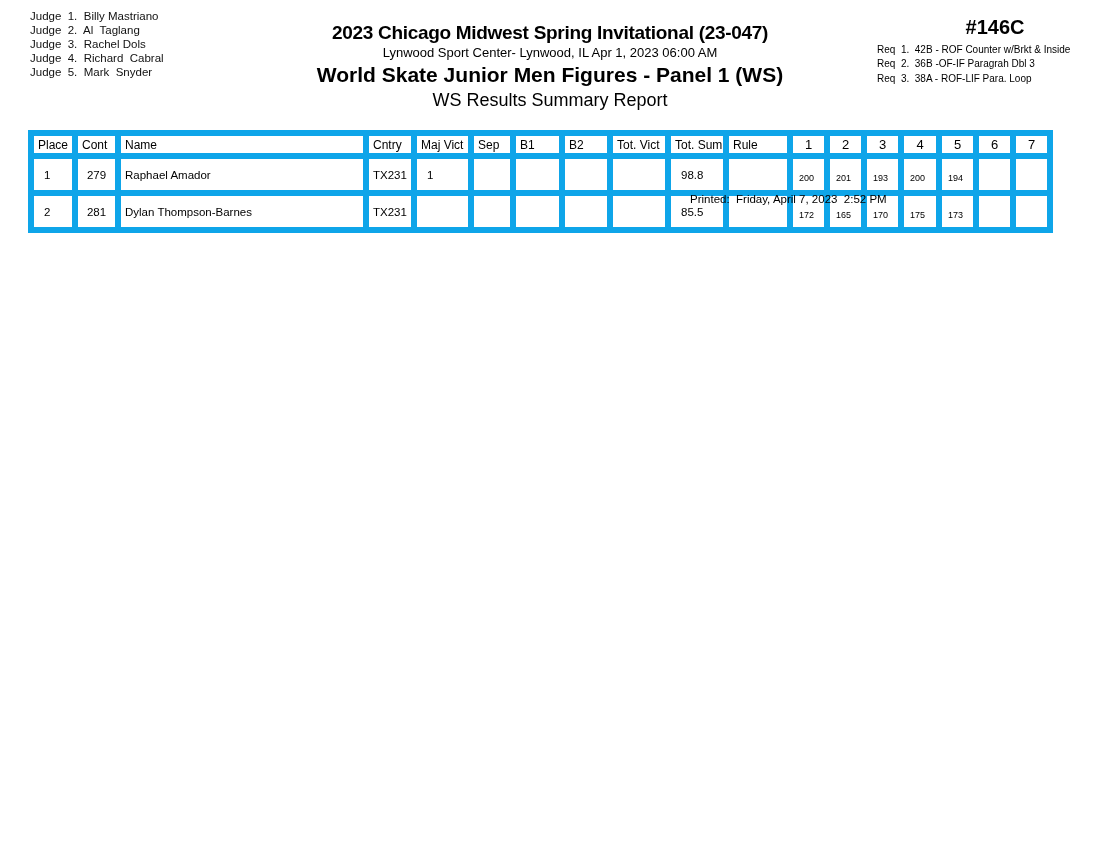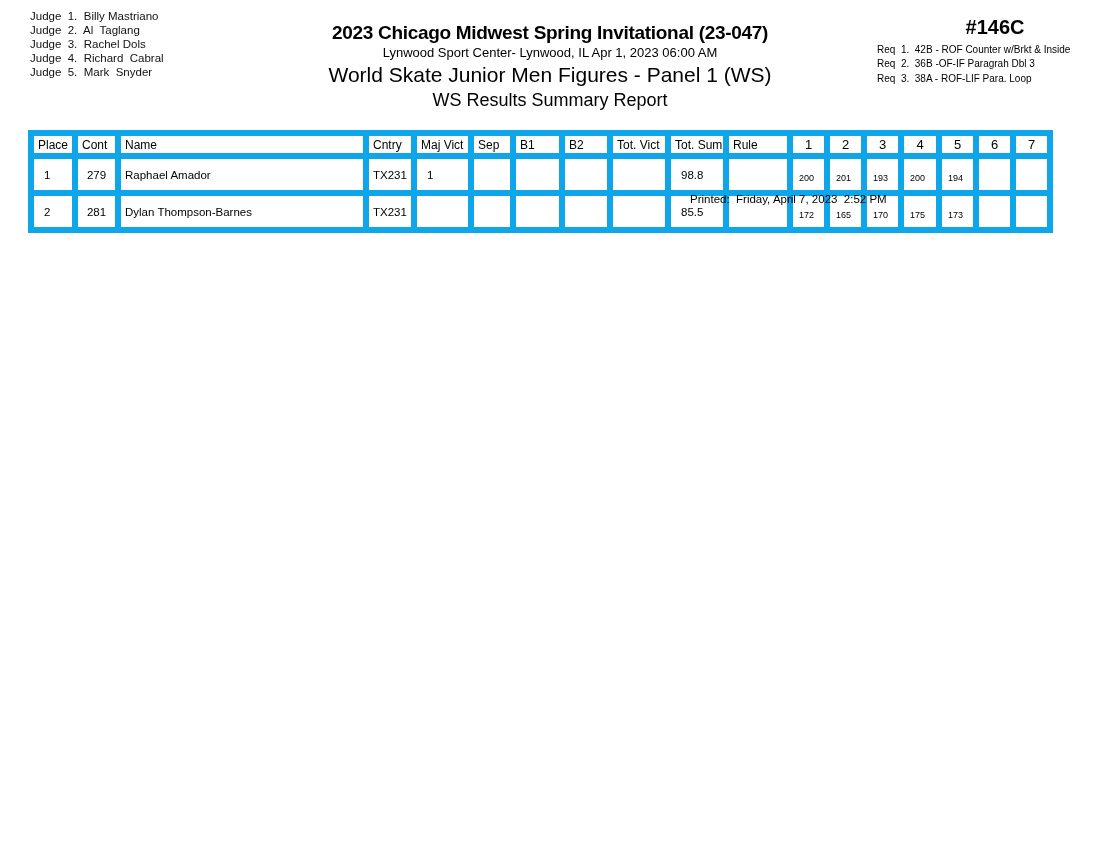--- a/index.html
+++ b/index.html
@@ -3,21 +3,21 @@
   <meta charset="utf-8">
   <style>
     html, body { margin: 0; padding: 0; background: #ffffff; }
     body { width: 1100px; height: 850px; position: relative; overflow: hidden;
            font-family: "Liberation Sans", sans-serif; color: #000; }
     .judges { position: absolute; left: 30px; top: 9px; font-size: 11.5px; line-height: 14px; color: #111; }
     .judges .row { white-space: pre; }
     .center { position: absolute; left: 300px; width: 500px; text-align: center; }
     .t1 { top: 22px; font-size: 19px; font-weight: bold; letter-spacing: -0.3px; }
     .t2 { top: 45px; font-size: 13px; }
-    .t3 { top: 63px; font-size: 21px; font-weight: normal; }
+    .t3 { top: 63px; font-size: 21px; font-weight: bold; }
     .t4 { top: 90px; font-size: 18px; }
     .event-no { position: absolute; left: 935px; width: 120px; text-align: center; top: 16px; font-size: 20px; font-weight: bold; }
     .reqs { position: absolute; left: 877px; top: 43px; font-size: 10px; line-height: 14.3px; white-space: nowrap; width: 223px; overflow: hidden; }
     .reqs .row { white-space: pre; }
     table.results { position: absolute; left: 28px; top: 130px; border-collapse: collapse; font-size: 11.5px; table-layout: fixed; }
     table.results td, table.results th { border: 6px solid #0ea5e9; padding: 0 0 0 4px; height: 17px; font-weight: normal; text-align: left; white-space: nowrap; overflow: hidden; }
     table.results thead th { border-bottom: 2.5px solid #000; height: 17px; font-size: 12px; }
     table.results th.num { text-align: center; padding: 0; font-size: 13px; }
     table.results td.c { text-align: center; padding: 0; }
     table.results td.score { font-size: 9px; padding-left: 6px; vertical-align: top; padding-top: 14px; }

